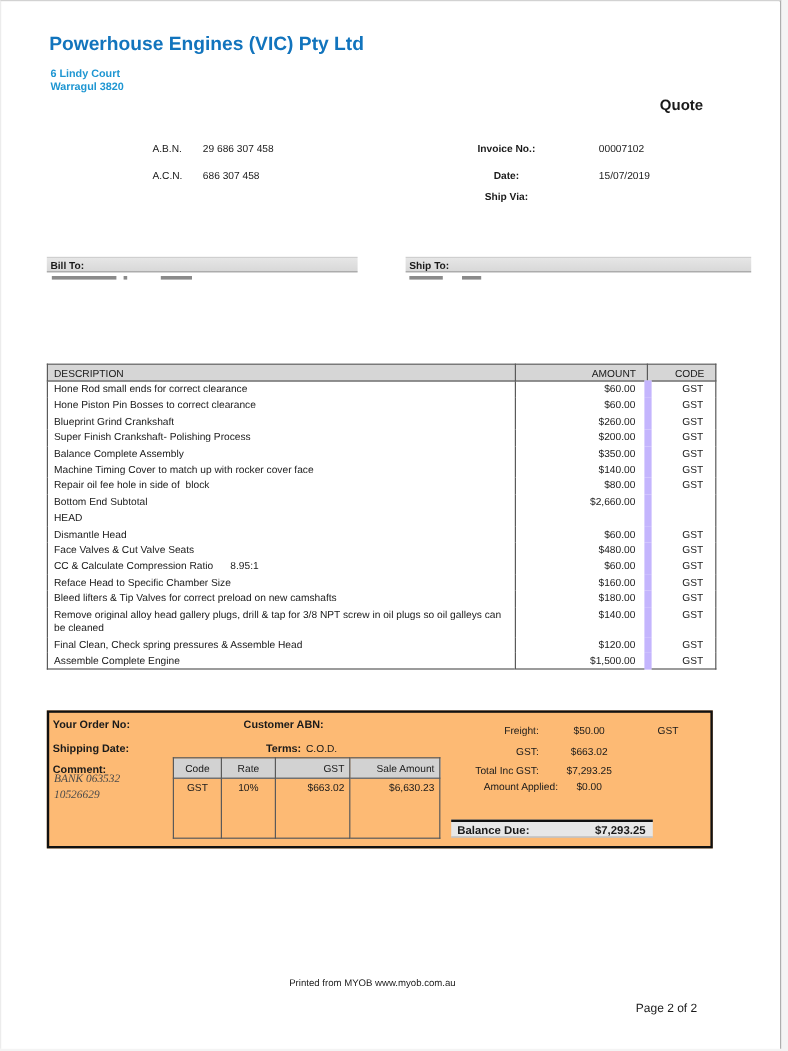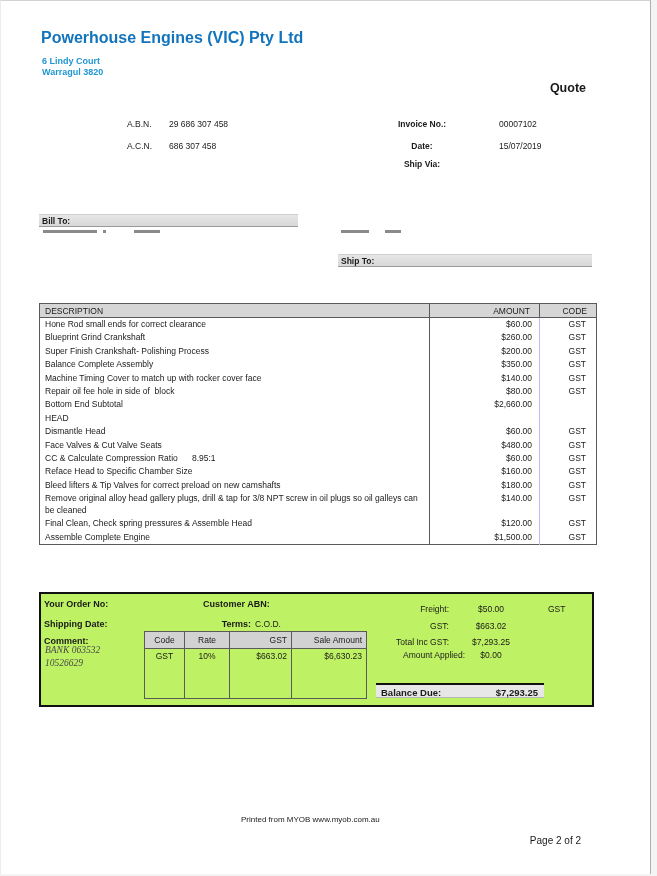--- a/index.html
+++ b/index.html
@@ -24,38 +24,38 @@
   .acn-lbl { left:126px; top:140px; }
   .acn-val { left:168px; top:140px; }
   .meta-lbl { left:350px; width:142px; text-align:center; }
   .meta-val { left:498px; }
 
   
   .addr-bar { height:13px; background:linear-gradient(#e6e6e6,#d8d8d8);
               border-top:1px solid #cfcfcf; border-bottom:1px solid #9a9a9a;
               font-size:8.5px; font-weight:bold; padding:1px 0 0 3px; }
   .bar-bill { left:38px; top:213px; width:259px; }
-  .bar-ship { left:337px; top:213px; width:254px;margin-top:40px; }
+  .bar-ship { left:337px; top:213px; width:288px; }
   .clip-frag { height:5px; overflow:hidden; }
   .frag { display:inline-block; height:3px; background:#8a8a8a; margin-right:6px; vertical-align:top; }
 
   
   .items { left:38px; top:302px; width:557px; border-collapse:collapse; table-layout:fixed;
            border:1px solid #5a5a5a; }
   .items th { background:#d6d6d6; border:1px solid #5a5a5a; font-size:8.5px; font-weight:normal;
               height:14px; padding:1px 5px; }
   .items th.h-desc { text-align:left; }
   .items th.h-amount, .items th.h-code { text-align:right; padding-right:9px; }
   .items td { font-size:8.5px; line-height:11.4px; padding:1px 5px; vertical-align:top; }
   .items td.c-desc { white-space:pre-wrap; border-right:1px solid #5a5a5a; }
-  .items td.c-amount { text-align:right; padding-right:7px; border-right:1px solid #c4b5fd; }
+  .items td.c-amount { text-align:right; padding-right:7px; border-right:6px solid #c4b5fd; }
   .items td.c-code { text-align:right; padding-right:10px; }
 
   
-  .sumbox { left:38px; top:591px; width:555px; height:115px; border:2px solid #111; background:#bef264; }
+  .sumbox { left:38px; top:591px; width:555px; height:115px; border:2px solid #111; background:#fdba74; }
   .sum-lbl-l { font-size:9px; font-weight:bold; }
   .sum-lbl-r { font-size:8.5px; width:100px; text-align:right; }
   .sum-val-r { font-size:8.5px; width:100px; text-align:center; }
   .comment-text { font-family:"Liberation Serif", serif; font-style:italic; font-size:9.5px;
                   color:#4a4a4a; line-height:13px; }
 
   
   .taxtbl { position:absolute; left:103px; top:37px; width:222px; height:68px;
             border-collapse:collapse; table-layout:fixed; border:1px solid #5a5a5a; }
   .taxtbl th { background:#d2d2d2; border:1px solid #5a5a5a; font-size:8.5px; font-weight:normal;
@@ -119,20 +119,25 @@
         <th class="h-code">CODE</th>
       </tr>
     </thead>
     <tbody>
     <tr>
       <td class="c-desc">Hone Rod small ends for correct clearance</td>
       <td class="c-amount">$60.00</td>
       <td class="c-code">GST</td>
     </tr>
 
+    <tr>
+      <td class="c-desc">Hone Piston Pin Bosses to correct clearance</td>
+      <td class="c-amount">$60.00</td>
+      <td class="c-code">GST</td>
+    </tr>
 
 
     <tr>
       <td class="c-desc">Blueprint Grind Crankshaft</td>
       <td class="c-amount">$260.00</td>
       <td class="c-code">GST</td>
     </tr>
 
     <tr>
       <td class="c-desc">Super Finish Crankshaft- Polishing Process</td>

